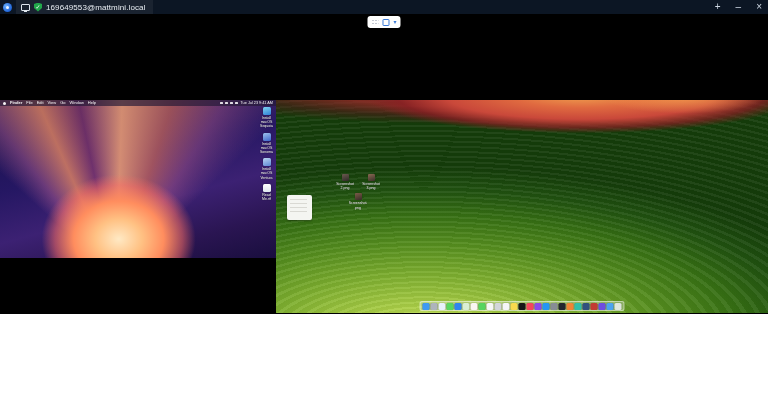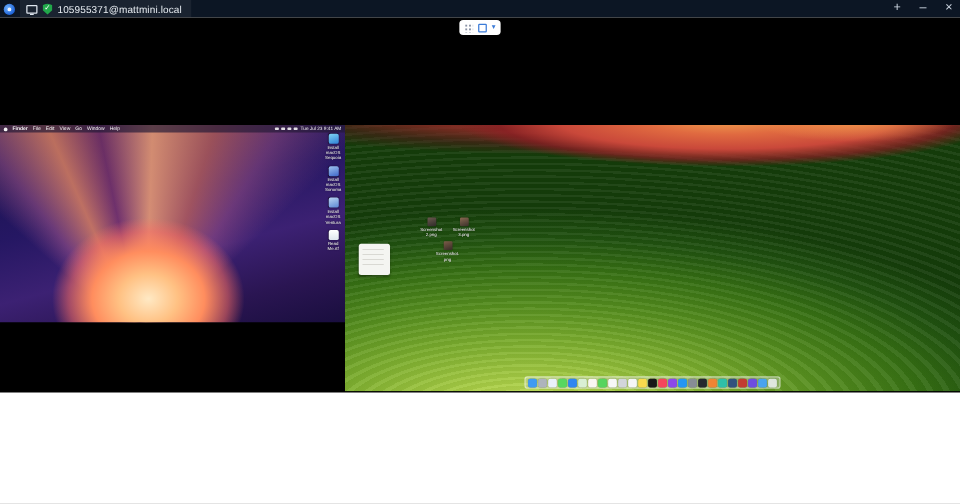--- a/index.html
+++ b/index.html
@@ -139,21 +139,21 @@
 <body>
 
 <div class="window">
 
   <div class="titlebar">
     <div class="titlebar-left">
       <span class="app-logo"></span>
       <div class="session-tab">
         <span class="monitor-icon"></span>
         <span class="shield-icon">✓</span>
-        <span class="session-title">105955371@mattmini.local</span>
+        <span class="session-title">169649553@mattmini.local</span>
       </div>
     </div>
     <div class="titlebar-controls">
       <span>+</span>
       <span>–</span>
       <span>×</span>
     </div>
   </div>
 
   <div class="canvas">

